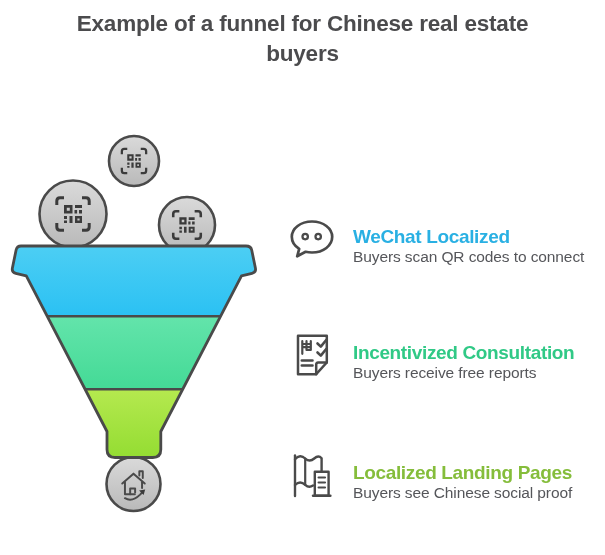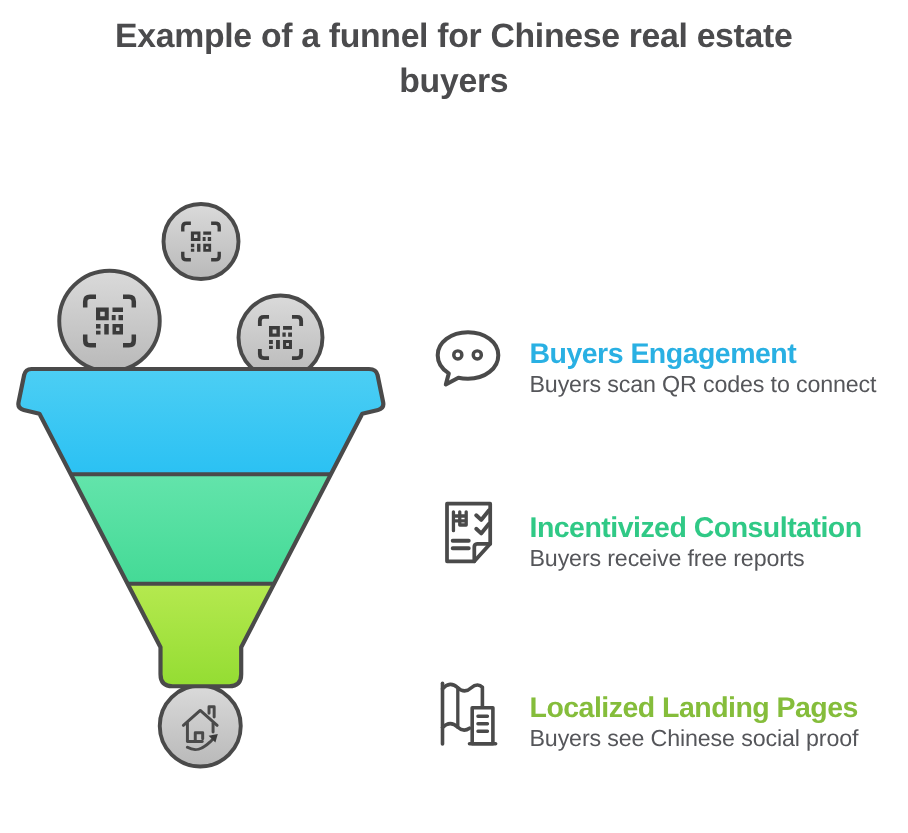--- a/index.html
+++ b/index.html
@@ -126,21 +126,21 @@
     <div class="icon-box">
       <svg width="56" height="56" viewBox="0 0 56 56">
         <path class="iline" style="stroke-width:2.7" d="M28 9.5 C16.6 9.5 7.8 16.3 7.8 24.8 C7.8 29.8 10.7 34.1 15.2 36.9
              L13.2 44.3 L21.6 39.8 C23.6 40.3 25.7 40.5 28 40.5
              C39.4 40.5 48.2 33.6 48.2 24.8 C48.2 16.3 39.4 9.5 28 9.5 Z"></path>
         <circle class="iline" style="stroke-width:2.3" cx="21.2" cy="24.6" r="2.7"></circle>
         <circle class="iline" style="stroke-width:2.3" cx="34.2" cy="24.6" r="2.7"></circle>
       </svg>
     </div>
     <div class="txt">
-      <div class="heading" style="color: rgb(41, 176, 227);">Buyers Engagement</div>
+      <div class="heading" style="color: rgb(41, 176, 227);">WeChat Localized</div>
       <div class="desc">Buyers scan QR codes to connect</div>
     </div>
   </div>
 
   <div class="item" id="item-2" style="top:448px;">
     <div class="icon-box">
       <svg width="58" height="58" viewBox="0 0 58 58">
         <path class="iline" style="stroke-width:2.4" d="M11 7.5 V48"></path>
         <path class="iline" style="stroke-width:2.4" d="M11 11.2 C14.2 7.4 18 7.4 21.2 10.5 C24.4 13.5 27.2 13.3 30.2 10.5
              C33 8 35.8 8.2 37.6 10.2 L37.6 23.5"></path>

